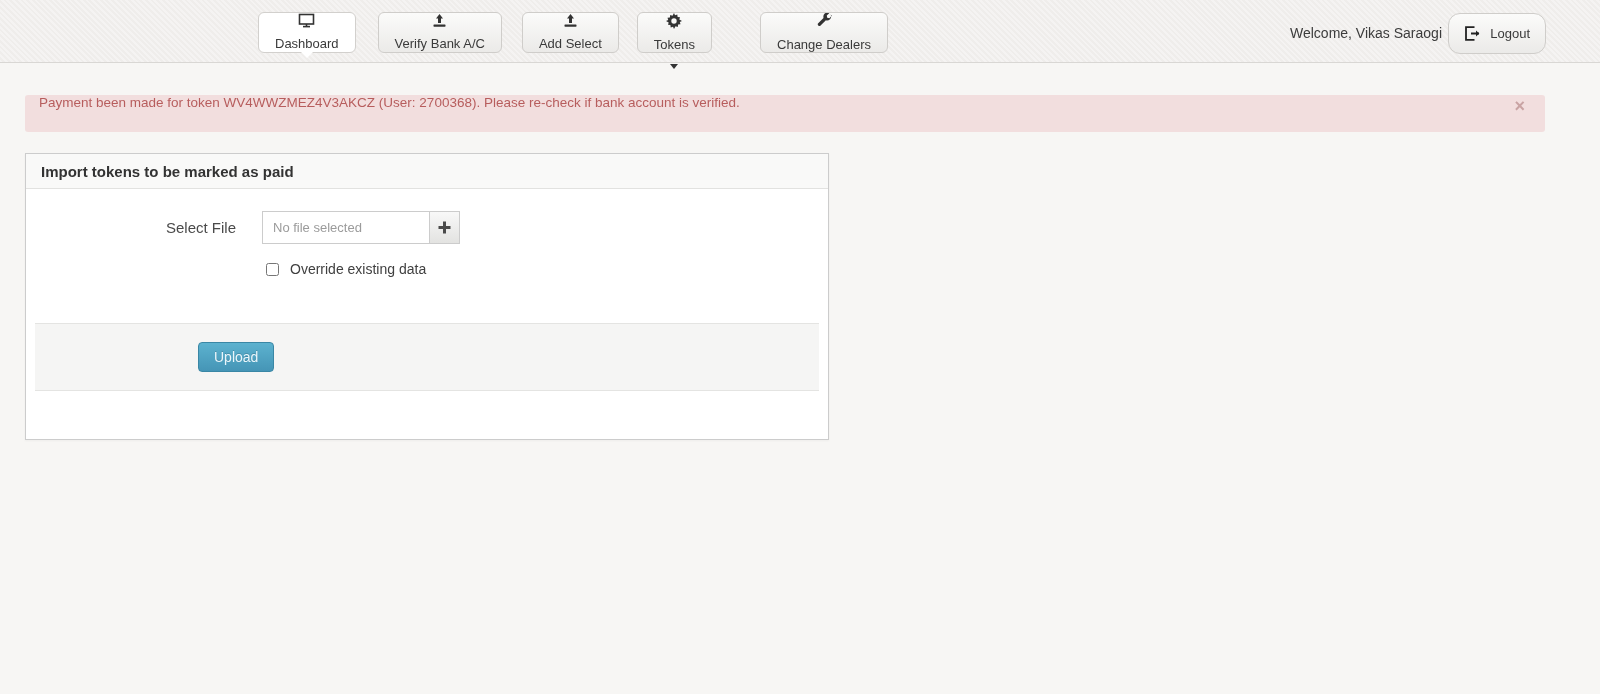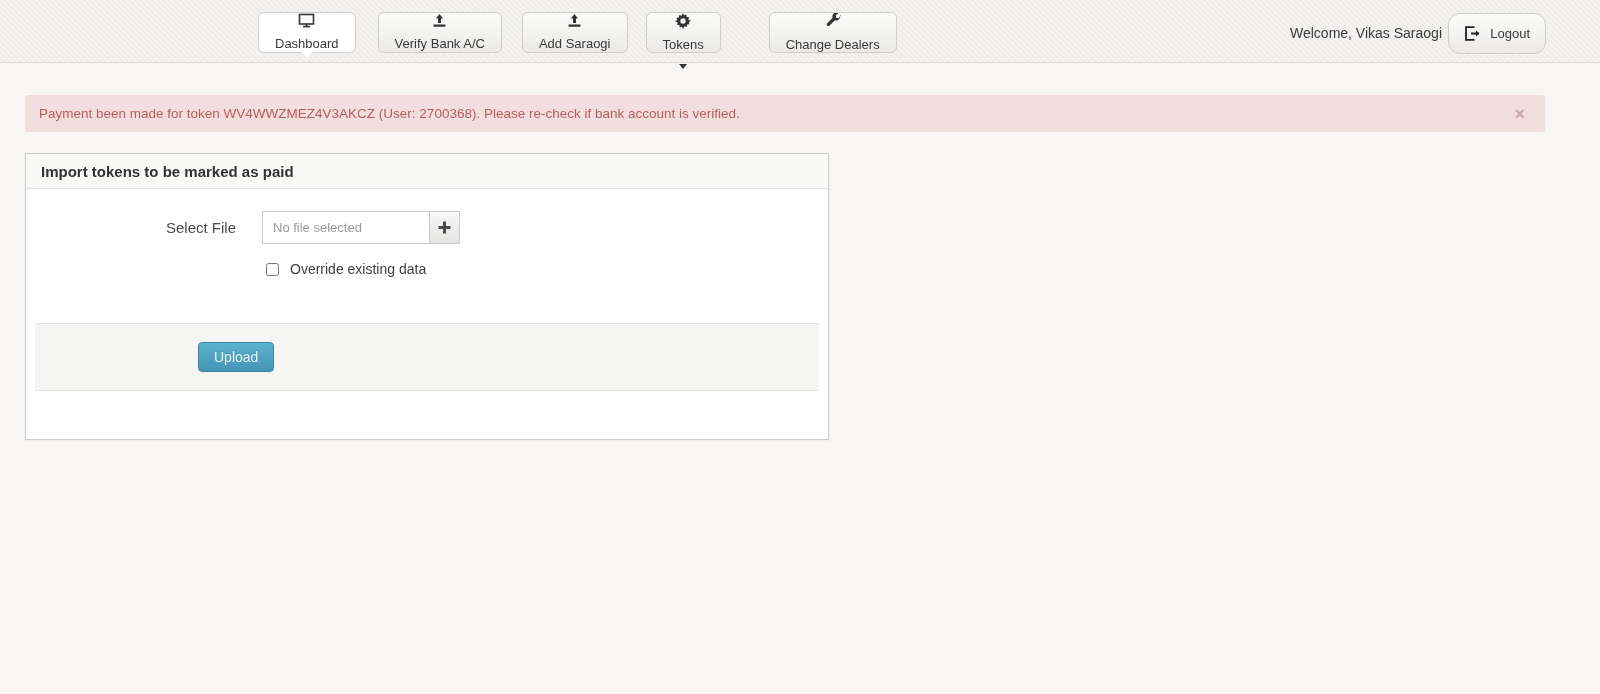--- a/index.html
+++ b/index.html
@@ -60,21 +60,21 @@
     font-size:13px; color:#3a3a3a;
     background:linear-gradient(#fbfbfa, #ebeae8);
     border:1px solid #cfcdca; border-radius:12px;
     cursor:pointer;
   }
 
   
   .alert {
     position:absolute; left:25px; top:95px; width:1520px; height:37px;
     background:#f2dede; border-radius:3px;
-    display:flex; align-items:center;
+    display:flex; 
     padding:0 14px;
     font-size:13.5px; color:#b75d5d;
   }
   .alert .msg { flex:1; }
   .alert .close {
     font-size:18px; line-height:1; color:#c9a3a3; cursor:pointer;
     padding:2px 6px; font-weight:bold;
   }
 
   
@@ -159,21 +159,21 @@
       <span>Verify Bank A/C</span>
     </div>
 
     <div class="nav-btn m18">
       <span style="display:flex;">
         <svg width="15" height="15" viewBox="0 0 15 15" fill="#333">
           <path d="M7.5 1 L11 5.4 H9 V10 H6 V5.4 H4 Z"></path>
           <rect x="1.5" y="11.5" width="12" height="2.2" rx="0.6"></rect>
         </svg>
       </span>
-      <span>Add Saraogi</span>
+      <span>Add Select</span>
     </div>
 
     <div class="nav-btn m48">
       <span style="display:flex;">
         <svg width="16" height="16" viewBox="0 0 16 16" fill="#333" fill-rule="evenodd">
           <path d="M8 0l1 2.2 2.3-.7.3 2.4 2.4.3-.7 2.3L16 8l-2.2 1 .7 2.3-2.4.3-.3 2.4-2.3-.7L8 16l-1-2.2-2.3.7-.3-2.4-2.4-.3.7-2.3L0 8l2.2-1-.7-2.3 2.4-.3.3-2.4 2.3.7L8 0z M8 5.3a2.7 2.7 0 1 0 0 5.4 2.7 2.7 0 0 0 0-5.4z"></path>
         </svg>
       </span>
       <span>Tokens</span>
       <span class="caret"></span>

